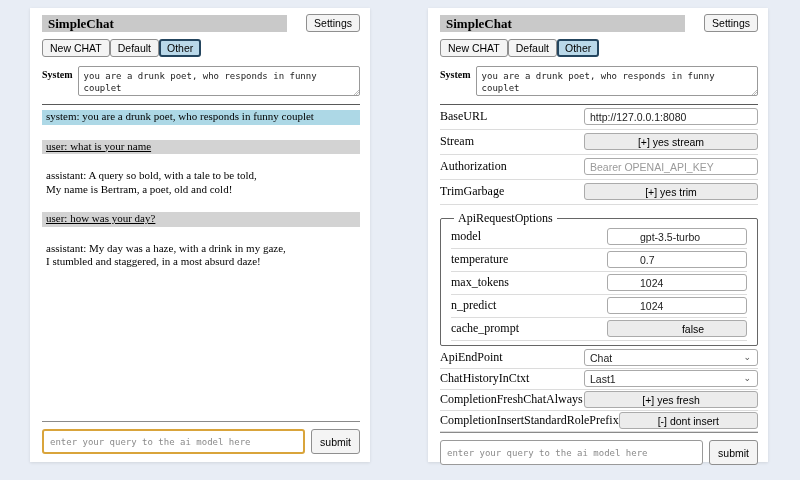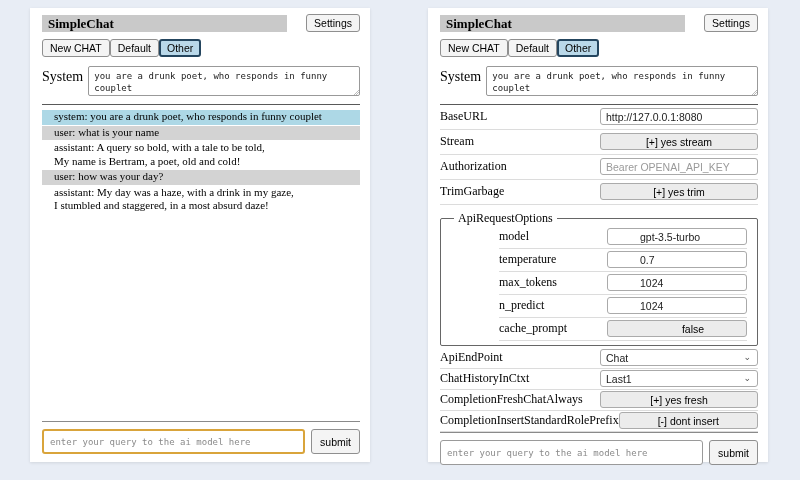--- a/index.html
+++ b/index.html
@@ -38,39 +38,39 @@
   }
   .session-row { display: flex; gap: 0; margin-top: 7px; flex: none; }
   .btn.active {
     background: #b9d8e9;
     border: 2px solid #24455e;
     padding: 1px 6px;
   }
 
   
   .system-row { display: flex; gap: 5px; margin-top: 9px; align-items: flex-start; flex: none; }
-  .system-label { font-size: 14px; padding-top: 3px; }
+  .system-label { font-size: 10px; padding-top: 3px; font-weight: bold; }
   .system-input {
     flex: 1; height: 30px; resize: none;
     border: 1px solid #999; border-radius: 2px;
     font-family: "DejaVu Sans Mono", monospace;
     font-size: 9px; line-height: 12px;
     padding: 3px 5px; color: #222; outline: none;
     background:
       linear-gradient(135deg, transparent 0 60%, #bbb 60% 65%, transparent 65% 75%, #bbb 75% 80%, transparent 80%) no-repeat right bottom / 7px 7px,
       #fff;
   }
   hr.dark-hr  { border: none; border-top: 1px solid #595959; margin: 8px 0 0 0; flex: none; }
   hr.light-hr { border: none; border-top: 1px solid #8a8a8a; margin: 0 0 7px 0; flex: none; }
 
   
   .chat-area { flex: 1; margin-top: 5px; font-size: 11px; line-height: 13.5px; overflow: hidden; }
-  .msg { padding: 0 4px 1px 12px; margin-bottom: 1px; white-space: pre-line; }
+  .msg { padding: 0 4px 1px 4px; margin-bottom: 15px; white-space: pre-line; }
   .msg.system    { background: #add8e6; }
-  .msg.user      { background: #d3d3d3; }
+  .msg.user      { background: #d3d3d3; text-decoration: underline; }
   .msg.assistant { background: #ffffff; }
 
   
   .query-row { display: flex; gap: 6px; flex: none; }
   .query-input {
     flex: 1; height: 25px;
     border: 1px solid #9a9a9a; border-radius: 3px;
     font-family: "DejaVu Sans Mono", monospace;
     font-size: 9px; padding: 4px 6px; color: #222; outline: none;
   }
@@ -82,21 +82,21 @@
   .settings { flex: none; }
   .srow {
     display: flex; justify-content: space-between; align-items: center;
     padding: 3px 0 4px 0;
     border-bottom: 1px solid #dcdcdc;
     font-size: 12px;
   }
   .srow.tight { padding: 1px 0 2px 0; }
   .slabel { color: #000; }
   .ctl {
-    width: 158px; height: 17px;
+    width: 174px; height: 17px;
     font-family: "Liberation Sans", sans-serif;
     font-size: 10.5px; line-height: 12px;
   }
   input.ctl {
     border: 1px solid #aaa; border-radius: 3px;
     padding: 2px 5px; color: #222; outline: none; background: #fff;
   }
   input.ctl::placeholder { color: #9a9a9a; opacity: 1; }
   .ctl-btn {
     background: #ececec; border: 1px solid #ababab; border-radius: 3px;
@@ -107,21 +107,21 @@
     display: flex; justify-content: space-between; align-items: center;
     padding: 2px 6px 2px 5px; cursor: pointer; color: #222;
   }
   .chev { color: #555; font-size: 9px; line-height: 9px; }
   fieldset.aro {
     border: 1px solid #666; border-radius: 2px;
     margin: 6px 0 2px 0; padding: 0 10px 4px 10px;
   }
   fieldset.aro legend { font-size: 12px; padding: 0 4px; margin-left: 3px; }
   fieldset.aro .ctl { width: 140px; padding-left: 32px; }
-  fieldset.aro .srow { padding: 2px 0 3px 0; margin-left: 48px; }
+  fieldset.aro .srow { padding: 2px 0 3px 0; }
   fieldset.aro .srow:last-child { border-bottom: 1px solid #dcdcdc; }
   .spacer { flex: 1; }
 </style>
 </head>
 <body>
 
 <div class="panel" id="left-panel">
   <div class="header-row">
     <div class="title-bar">SimpleChat</div>
     <button class="btn">Settings</button>

